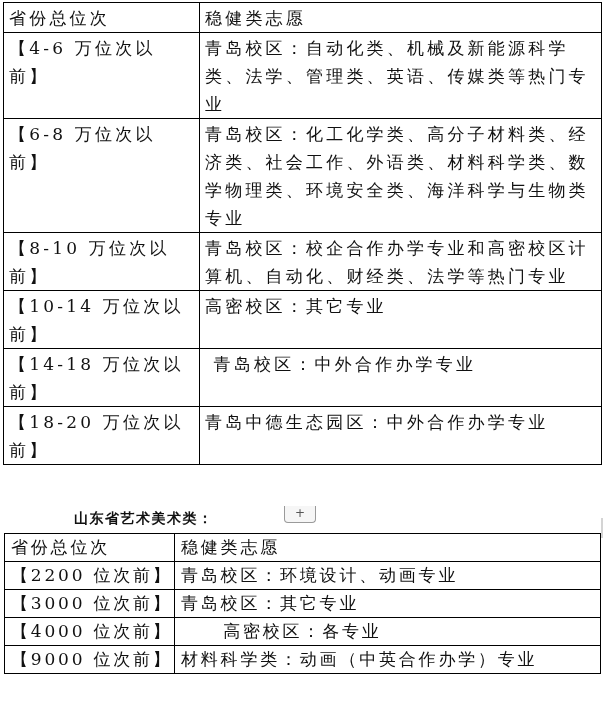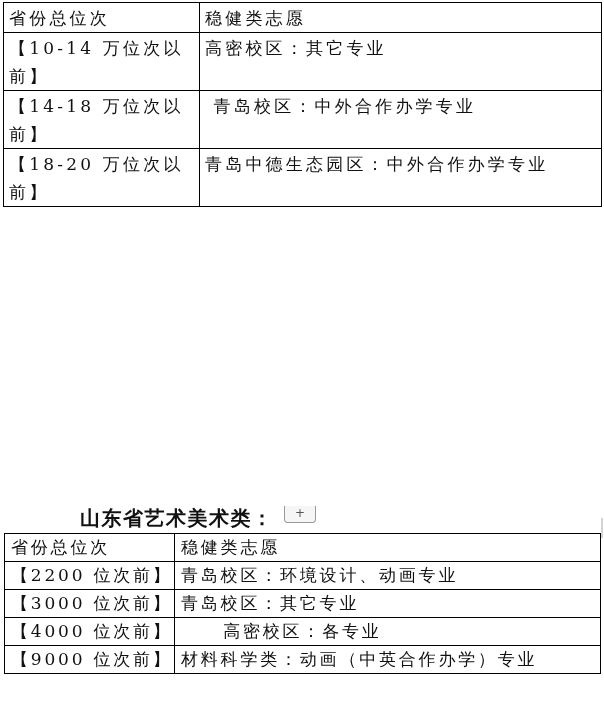--- a/index.html
+++ b/index.html
@@ -30,23 +30,23 @@
       font-size: 17px;
       line-height: 28px;
       letter-spacing: 3.2px;
       word-break: break-all;
     }
     .t1 col.c1 { width: 196px; }
     .t1 col.c2 { width: 402px; }
 
     .section-title {
       position: absolute;
-      left: 80px;
+      left: 74px;
       top: 507px;
-      font-size: 20px;
+      font-size: 14px;
       font-weight: bold;
       letter-spacing: 1.5px;
       line-height: 22px;
       font-family: "DejaVu Serif", "Liberation Serif", serif;
     }
     .add-btn {
       position: absolute;
       left: 284px;
       top: 506px;
       width: 30px;
@@ -98,20 +98,32 @@
   <colgroup>
       <col class="c1">
       <col class="c2">
     </colgroup>
   <tbody>
       <tr>
     <td>省份总位次</td>
     <td>稳健类志愿</td>
   </tr>
   <tr>
+    <td>【4-6 万位次以前】</td>
+    <td>青岛校区：自动化类、机械及新能源科学类、法学、管理类、英语、传媒类等热门专业</td>
+  </tr>
+  <tr>
+    <td>【6-8 万位次以前】</td>
+    <td>青岛校区：化工化学类、高分子材料类、经济类、社会工作、外语类、材料科学类、数学物理类、环境安全类、海洋科学与生物类专业</td>
+  </tr>
+  <tr>
+    <td>【8-10 万位次以前】</td>
+    <td>青岛校区：校企合作办学专业和高密校区计算机、自动化、财经类、法学等热门专业</td>
+  </tr>
+  <tr>
     <td>【10-14 万位次以前】</td>
     <td>高密校区：其它专业</td>
   </tr>
   <tr>
     <td>【14-18 万位次以前】</td>
     <td style="white-space: pre;"> 青岛校区：中外合作办学专业</td>
   </tr>
   <tr>
     <td>【18-20 万位次以前】</td>
     <td>青岛中德生态园区：中外合作办学专业</td>

